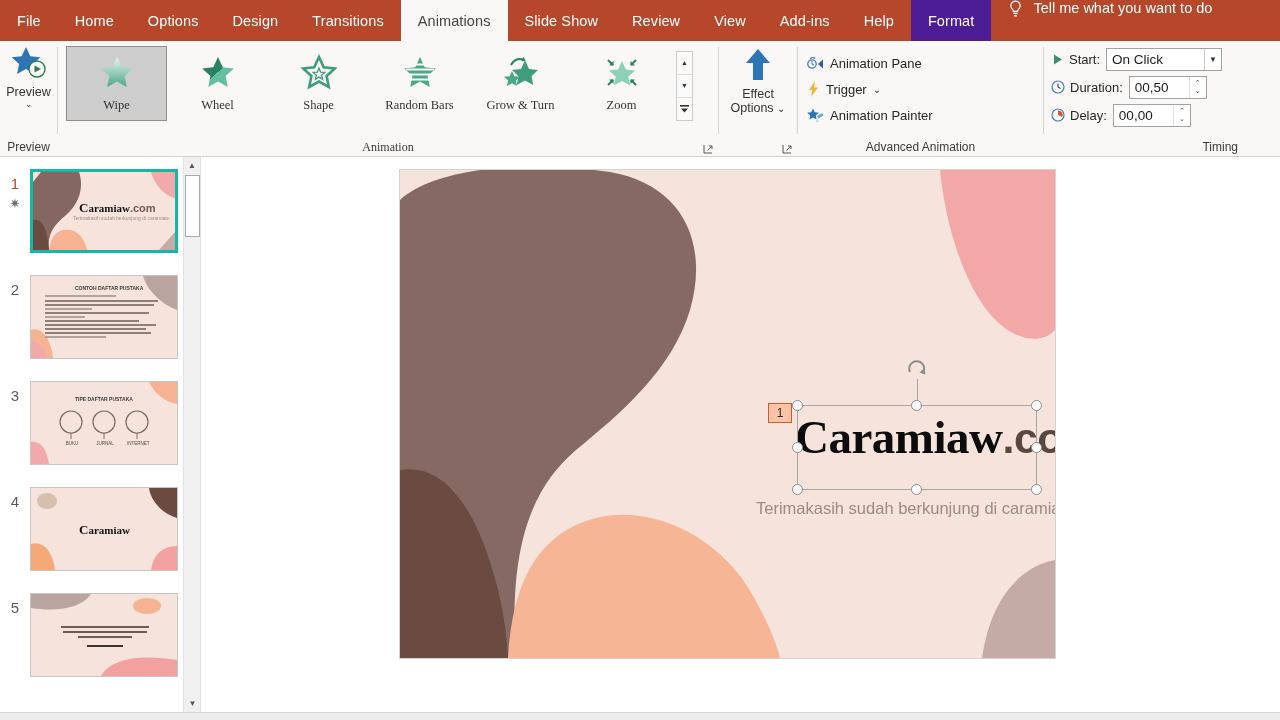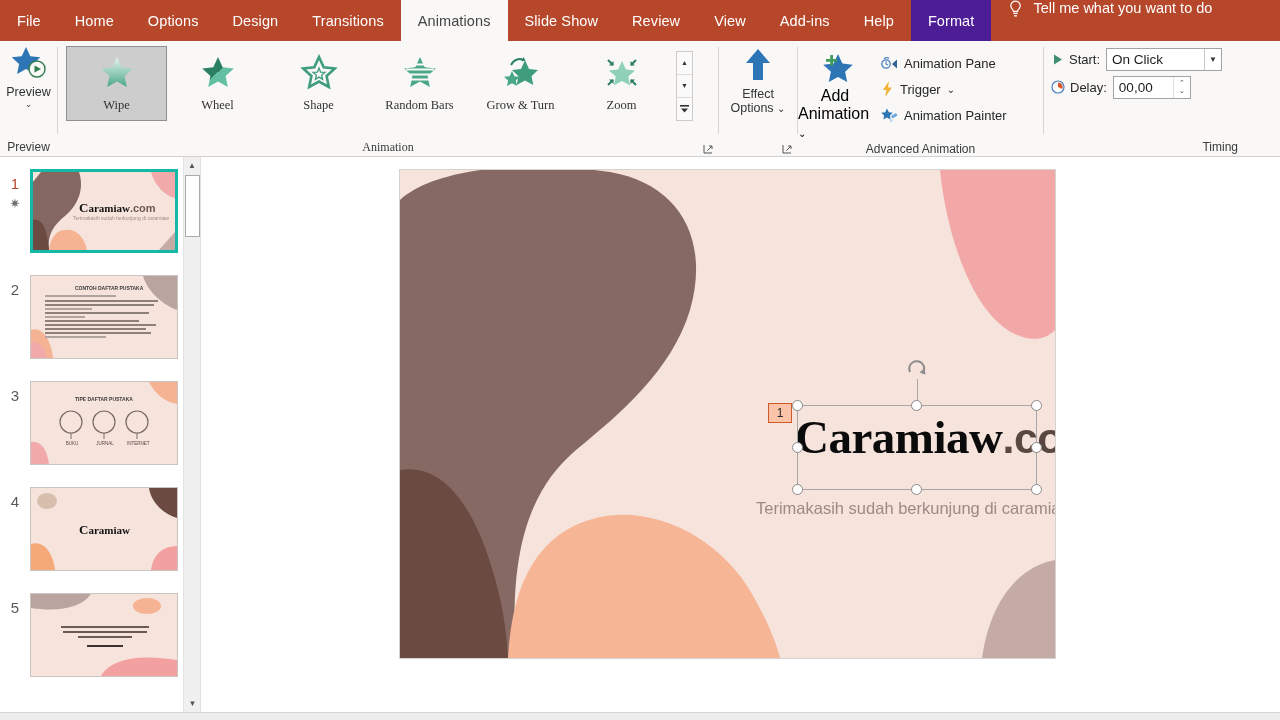--- a/index.html
+++ b/index.html
@@ -480,33 +480,20 @@
           <path d="M10 3 L5.5 7.5 M10 3 L7 3 M10 3 L10 6" stroke="#555" stroke-width="1" fill="none"></path>
         </svg>
     </span>
   </div>
 
   <div class="grp-sep"></div>
 
   <div class="grp grp-adv">
     <div class="grp-body">
       <div class="advwrap">
-        <div class="addanim">
-          <span>
-            <svg width="42" height="38" viewBox="0 0 42 38">
-              <path d="M24 5 L28.4 14.6 L38.8 15.7 L31.1 22.8 L33.2 33.1 L24 28 L14.8 33.1 L16.9 22.8 L9.2 15.7 L19.6 14.6 Z" fill="#2e75b6"></path>
-              <path d="M12 10 L16.2 10 L16.2 6 L19 6 L19 10 L23 10 L23 12.8 L19 12.8 L19 16.8 L16.2 16.8 L16.2 12.8 L12 12.8 Z" fill="#3f9c5c"></path>
-            </svg>
-          </span>
-          <span class="lbl">Add</span>
-          <span class="lbl" style="margin-top:0">
-            <span>Animation</span>
-            <span style="font-size:10px">⌄</span>
-          </span>
-        </div>
         <div class="advlist">
           <div class="advitem">
             <span>
               <svg width="17" height="15" viewBox="0 0 17 15">
                 <circle cx="5" cy="8" r="4.2" fill="none" stroke="#4a7fbf" stroke-width="1.3"></circle>
                 <path d="M5 5.2 L5 8 L7 9" stroke="#4a7fbf" stroke-width="1.1" fill="none"></path>
                 <path d="M3.2 2.8 C4.5 1.2, 7 1.4, 8 2.6" stroke="#4a7fbf" stroke-width="1.1" fill="none"></path>
                 <path d="M16 3.5 L16 12.5 L11 8 Z" fill="#2e5f96"></path>
               </svg>
             </span>
@@ -551,20 +538,36 @@
           <span class="tl">Start:</span>
           <div class="combo" style="width:116px;margin-left:6px">
             <span class="cval">On Click</span>
             <span class="cbtn">▼</span>
           </div>
         </div>
         <div class="timerow">
           <span>
             <svg width="14" height="14" viewBox="0 0 14 14">
                 <circle cx="7" cy="7" r="6" fill="#ffffff" stroke="#4a7fbf" stroke-width="1.2"></circle>
+                <path d="M7 3.5 L7 7 L9.5 8.5" stroke="#3b3b3b" stroke-width="1.1" fill="none"></path>
+              </svg>
+          </span>
+          <span class="tl">Duration:</span>
+          <div class="combo" style="width:78px;margin-left:6px">
+            <span class="cval">00,50</span>
+            <span class="spin">
+                <span>⌃</span>
+                <span>⌄</span>
+              </span>
+          </div>
+        </div>
+        <div class="timerow">
+          <span>
+            <svg width="14" height="14" viewBox="0 0 14 14">
+                <circle cx="7" cy="7" r="6" fill="#ffffff" stroke="#4a7fbf" stroke-width="1.2"></circle>
                 <path d="M7 7 L7 2.4 A4.6 4.6 0 0 1 11.2 9 Z" fill="#d9592c"></path>
               </svg>
           </span>
           <span class="tl">Delay:</span>
           <div class="combo" style="width:78px;margin-left:6px">
             <span class="cval">00,00</span>
             <span class="spin">
                 <span>⌃</span>
                 <span>⌄</span>
               </span>

